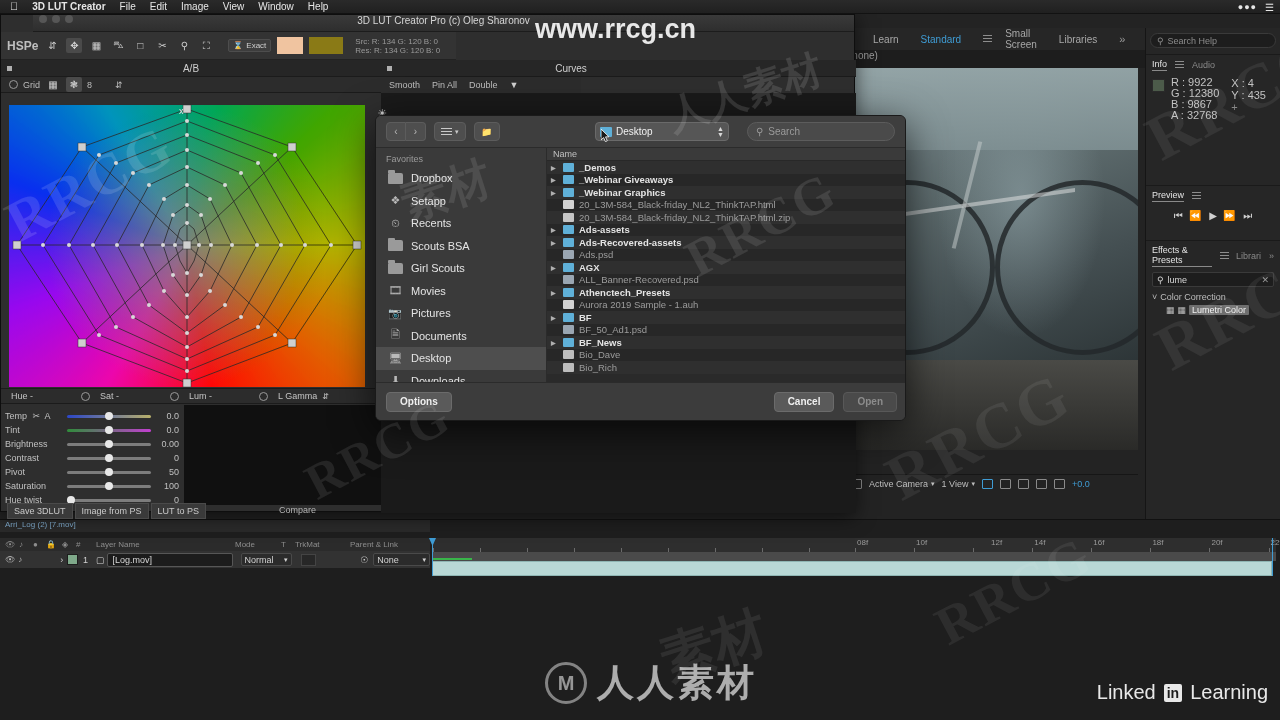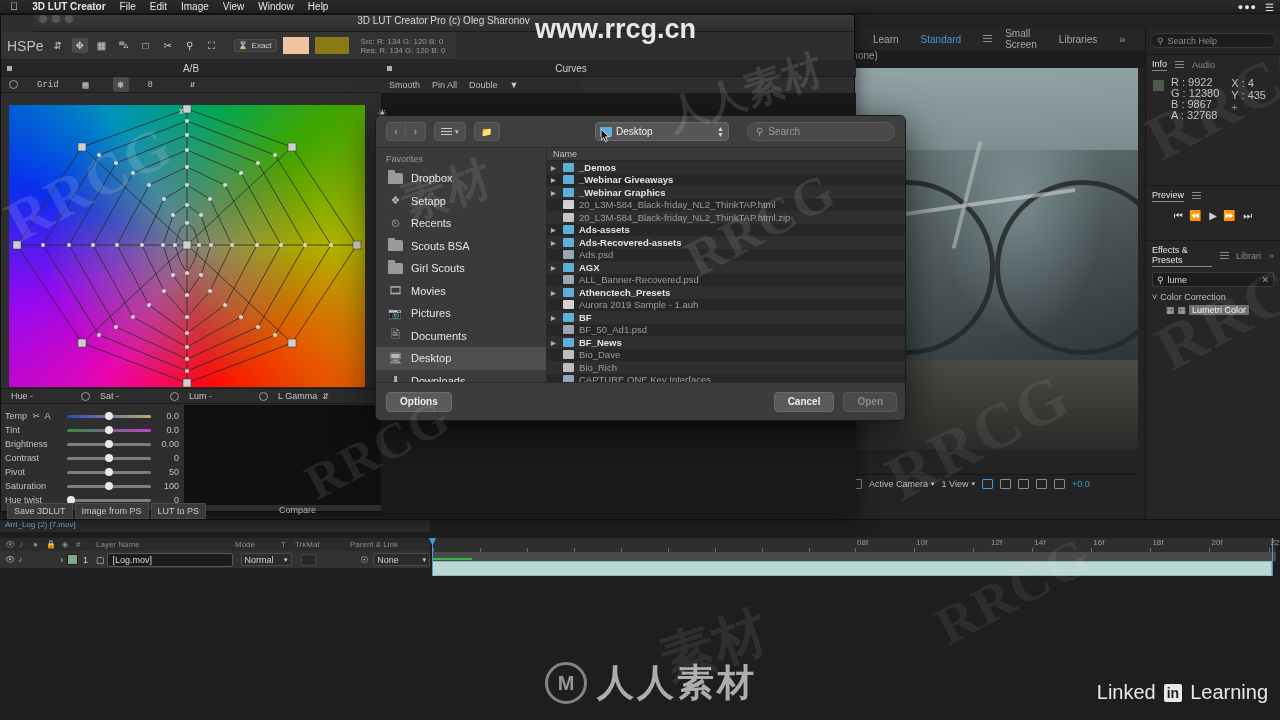--- a/index.html
+++ b/index.html
@@ -163,21 +163,21 @@
     font-size:10px; color:#d6d6d6; position:relative;
     border-bottom:1px solid #1c1c1c;
     margin-left:32px;
   }
   .lut-title .lights { position:absolute; left:6px; display:flex; gap:5px; }
   .lut-title .lights i { width:8px; height:8px; border-radius:50%; background:#565656; display:block; }
   .lut-tools {
     height:28px; background:#333; display:flex; align-items:center; gap:6px;
     padding:0 6px; border-bottom:1px solid #222; position:relative; width:455px;
   }
-  .lut-tools .hspe { font-size:14px; color:#bfbfbf; }
+  .lut-tools .hspe { font-size:12px; color:#bfbfbf;font-weight:bold; }
   .tbtn {
     width:16px; height:15px; display:inline-flex; align-items:center; justify-content:center;
     color:#cfcfcf; font-size:10px; border-radius:2px;
   }
   .tbtn.sel { background:#4a4a4a; }
   .lut-exact {
     display:flex; align-items:center; gap:3px; margin-left:8px;
     background:#3d3d3d; border:1px solid #4d4d4d; border-radius:2px; padding:1px 4px; font-size:8px; color:#cfcfcf;
   }
   .sw-a { width:26px; height:17px; background:#f0c4a0; }
@@ -189,22 +189,22 @@
     background:#262626; display:flex; border-bottom:1px solid #1b1b1b;
   }
   .lut-panelbar .cell {
     flex:0 0 auto; display:flex; align-items:center; justify-content:center; position:relative;
     font-size:10px; color:#cfcfcf;
   }
   .lut-panelbar .cell .sq { position:absolute; left:6px; width:5px; height:5px; background:#b0b0b0; }
 
   .lut-subbar {
     position:absolute; left:0; top:62px; width:380px; height:16px;
-    background:#2c2c2c; display:flex; align-items:center; gap:19px; padding-left:8px;
-    font-size:9px; color:#bdbdbd; border-bottom:1px solid #1b1b1b;font-family:Liberation Mono, monospace;
+    background:#2c2c2c; display:flex; align-items:center; gap:5px; padding-left:8px;
+    font-size:9px; color:#bdbdbd; border-bottom:1px solid #1b1b1b;
   }
   .lut-subbar2 {
     position:absolute; left:380px; top:62px; width:200px; height:16px;
     background:#2c2c2c; display:flex; align-items:center; gap:12px; padding-left:8px;
     font-size:9px; color:#bdbdbd;
   }
   .lut-grid-wrap { position:absolute; left:8px; top:90px; width:356px; height:282px; }
   .lut-grid {
     position:absolute; inset:0;
     background:
@@ -960,25 +960,20 @@
         <div class="frow dim">
             <span class="tri"></span>
             <span class="ico generic"></span>
             <span>Bio_Dave</span>
           </div>
         <div class="frow dim">
             <span class="tri"></span>
             <span class="ico generic"></span>
             <span>Bio_Rich</span>
           </div>
-        <div class="frow dim">
-            <span class="tri"></span>
-            <span class="ico img"></span>
-            <span>CAPTURE ONE Key Interfaces</span>
-          </div>
       </div>
     </div>
 
     <div class="dlg-foot">
       <span class="dbtn">Options</span>
       <span class="right">
         <span class="dbtn">Cancel</span>
         <span class="dbtn disabled">Open</span>
       </span>
     </div>

